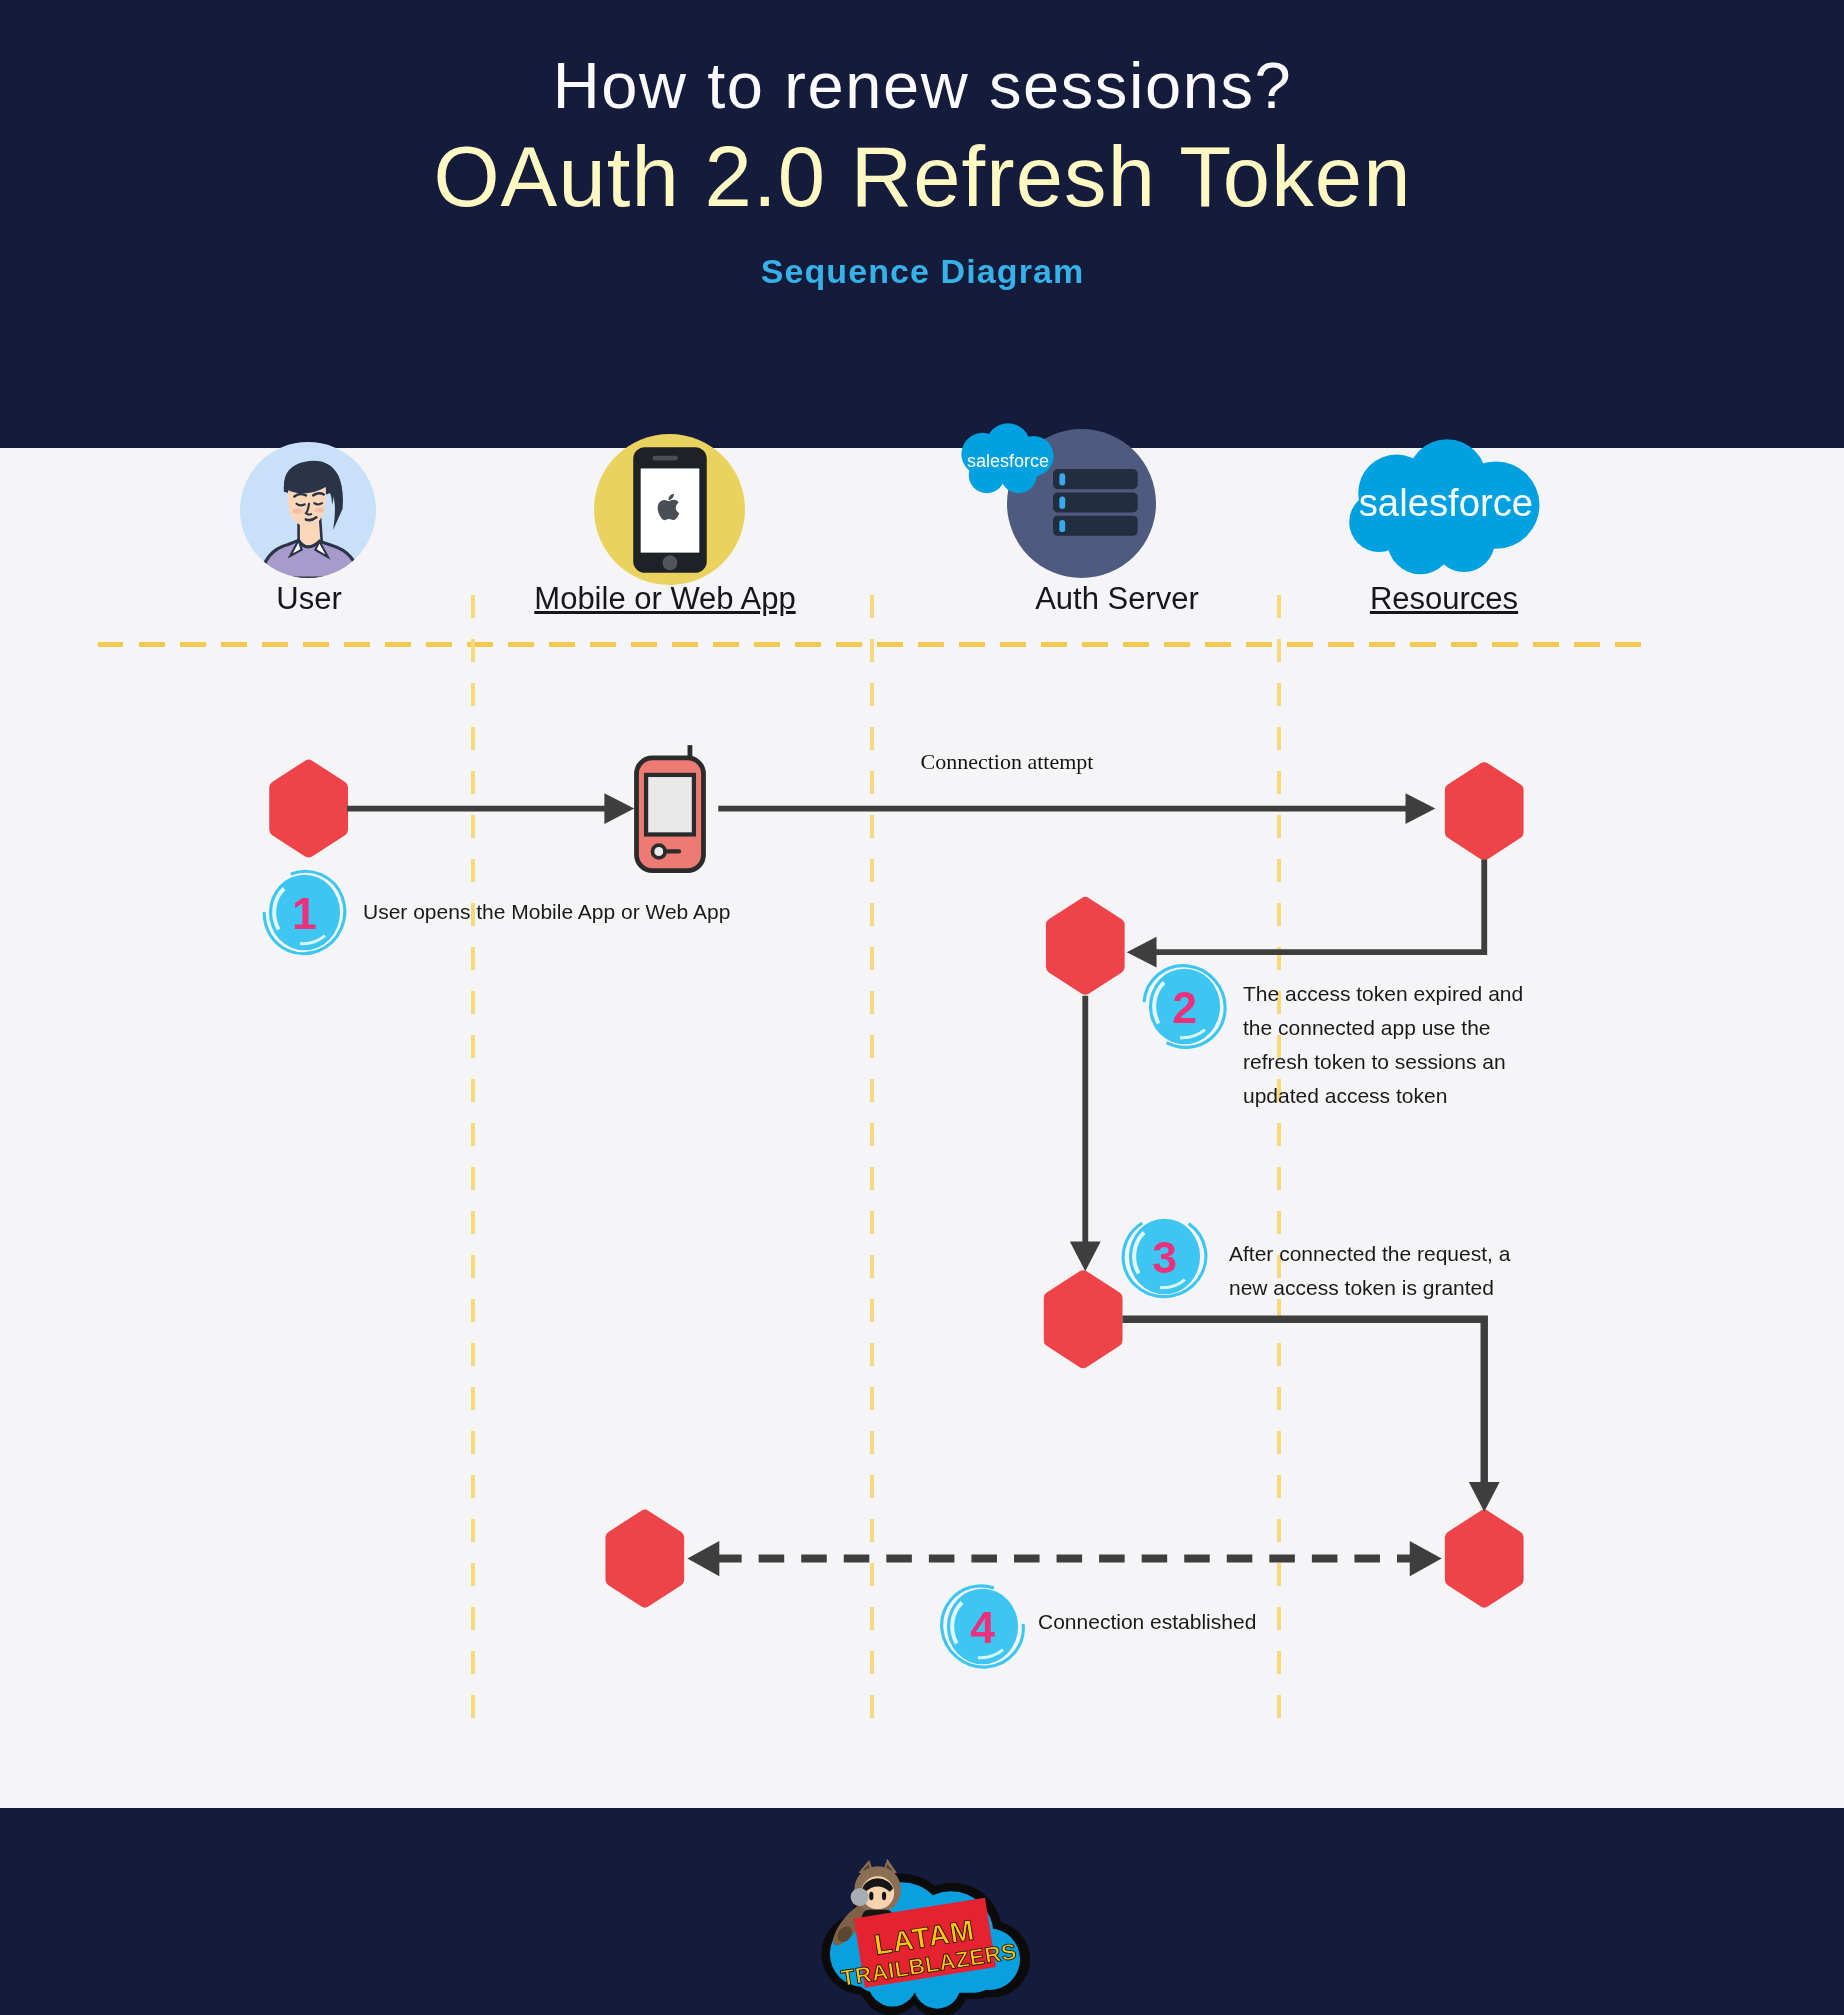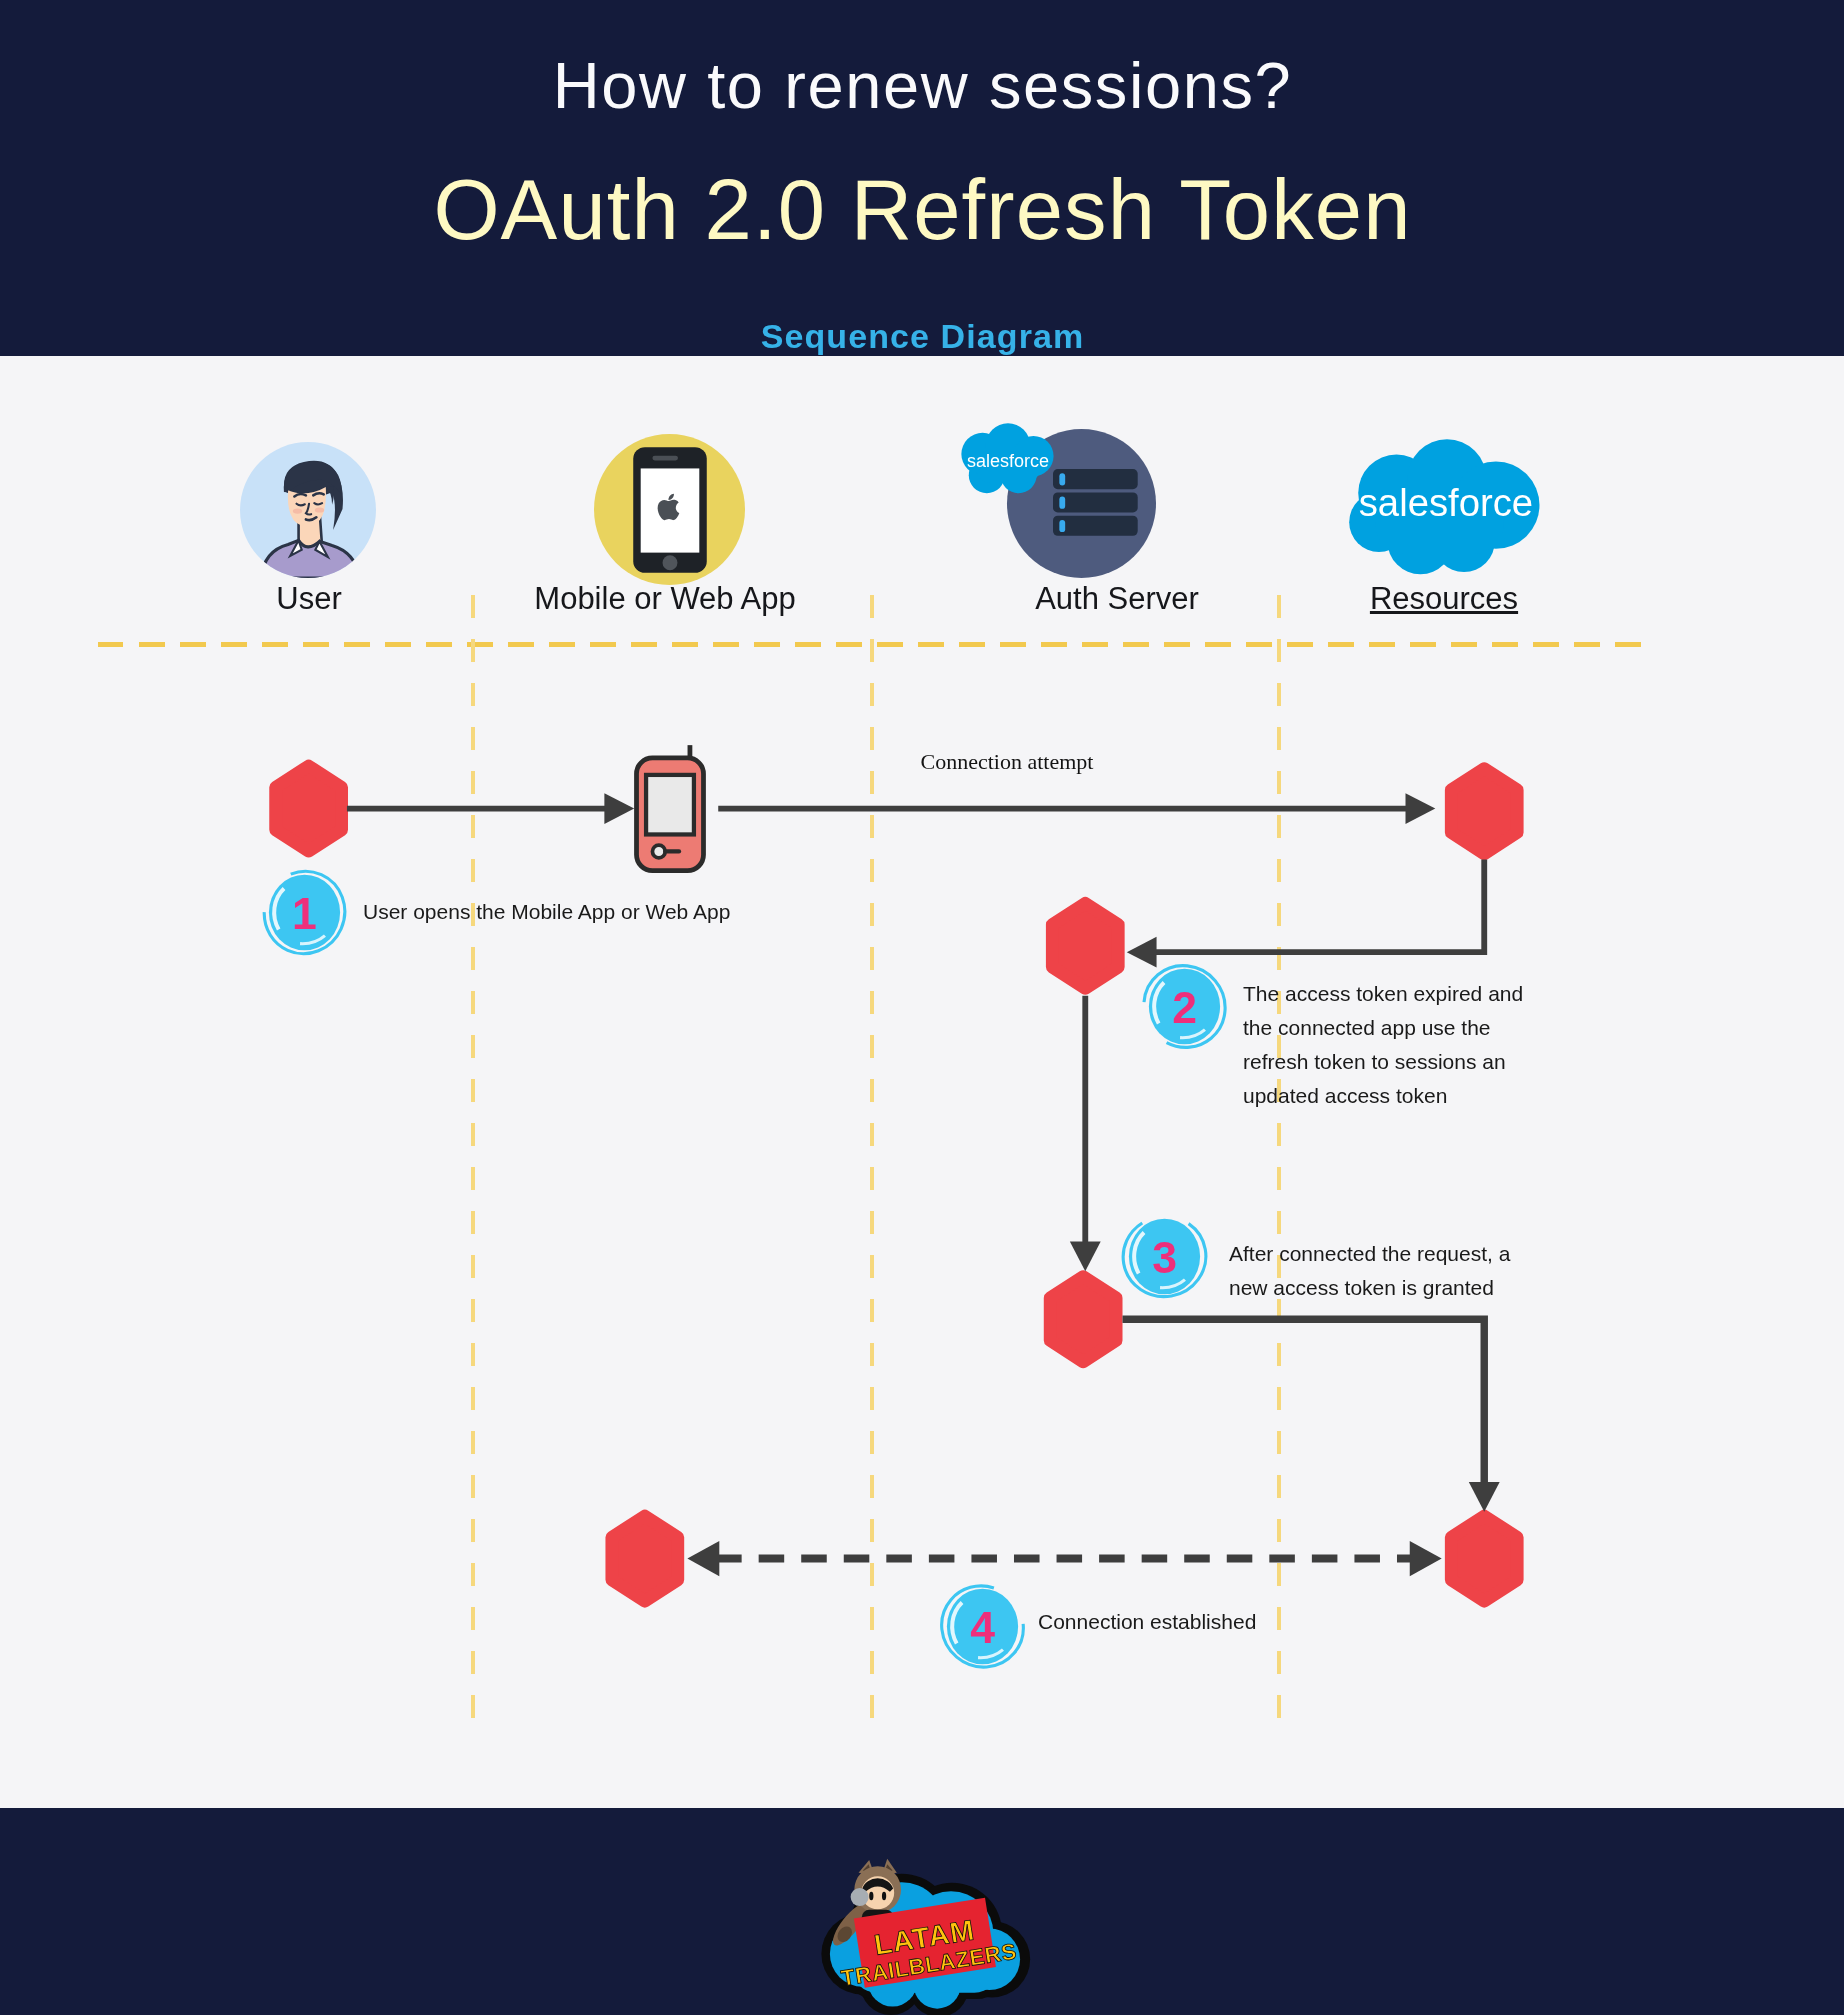--- a/index.html
+++ b/index.html
@@ -6,22 +6,22 @@
   *{box-sizing:border-box;}
   #canvas{
     position:relative;width:1845px;height:2015px;overflow:hidden;
     background:#F5F5F7;
     font-family:"Liberation Sans","DejaVu Sans",sans-serif;
     color:#141414;
   }
   .abs{position:absolute;}
   
   .header{
-    left:0;top:0;width:1845px;height:356px;background:#141B3B;
-    display:flex;flex-direction:column;align-items:center;justify-content:space-between;
+    left:0;top:0;width:1845px;height:448px;background:#141B3B;
+    display:flex;flex-direction:column;align-items:center;justify-content:flex-start;
     padding-top:49px;
   }
   .header .title{
     font-size:65px;font-weight:300;color:#FAFAFC;letter-spacing:1.6px;line-height:1.15;
   }
   .header .subtitle{
     font-size:85px;font-weight:500;color:#fef9c3;letter-spacing:1.1px;line-height:1.1;margin-top:6.4px;
   }
   .header .tagline{
     font-size:34px;font-weight:700;color:#36B2E8;letter-spacing:1.1px;margin-top:28px;
@@ -101,21 +101,21 @@
       <rect x="42" y="20" width="48" height="9" rx="4.5" fill="#4A4F55"></rect>
       <rect x="20" y="44" width="110" height="158" fill="#FFFFFF"></rect>
       <circle cx="75" cy="221" r="14" fill="#50555B"></circle>
 
       <g transform="translate(75,120) scale(1.05)">
         <path fill="#4A4F55" d="M10.5,-2.2c0,-6 5,-9.1 5.2,-9.2c-2.8,-4.2 -7.2,-4.7 -8.8,-4.8c-3.7,-0.4 -7.3,2.2 -9.2,2.2c-1.9,0 -4.8,-2.1 -7.9,-2.1c-4.1,0.1 -7.8,2.4 -9.9,6c-4.2,7.3 -1.1,18.2 3,24.1c2,2.9 4.4,6.2 7.5,6.1c3,-0.1 4.2,-1.9 7.8,-1.9c3.6,0 4.7,1.9 7.9,1.8c3.3,-0.1 5.3,-3 7.3,-5.9c2.3,-3.4 3.2,-6.6 3.3,-6.8c-0.1,0 -6.3,-2.4 -6.4,-9.5z"></path>
         <path fill="#4A4F55" d="M4.5,-19.6c1.7,-2 2.8,-4.9 2.5,-7.7c-2.4,0.1 -5.4,1.6 -7.1,3.7c-1.6,1.8 -2.9,4.7 -2.6,7.5c2.7,0.2 5.5,-1.4 7.2,-3.5z"></path>
       </g>
     </svg>
   </div>
-  <div class="abs actor-label" style="left:452px;">Mobile or Web App</div>
+  <div class="abs actor-label" style="left:452px;text-decoration:underline;">Mobile or Web App</div>
 
   <div class="abs actor-circle" style="left:1007px;top:429px;width:149px;height:149px;background:#4E5B7E;">
     <svg width="90" height="69" viewBox="0 0 170 130" style="margin-left:32px;">
       <rect x="0" y="0" width="160" height="38" rx="9" fill="#222E40"></rect>
       <rect x="0" y="44" width="160" height="38" rx="9" fill="#222E40"></rect>
       <rect x="0" y="88" width="160" height="38" rx="9" fill="#222E40"></rect>
       <rect x="12" y="8" width="11" height="23" rx="5.5" fill="#38AAEE"></rect>
       <rect x="12" y="52" width="11" height="23" rx="5.5" fill="#38AAEE"></rect>
       <rect x="12" y="96" width="11" height="23" rx="5.5" fill="#38AAEE"></rect>
     </svg>

